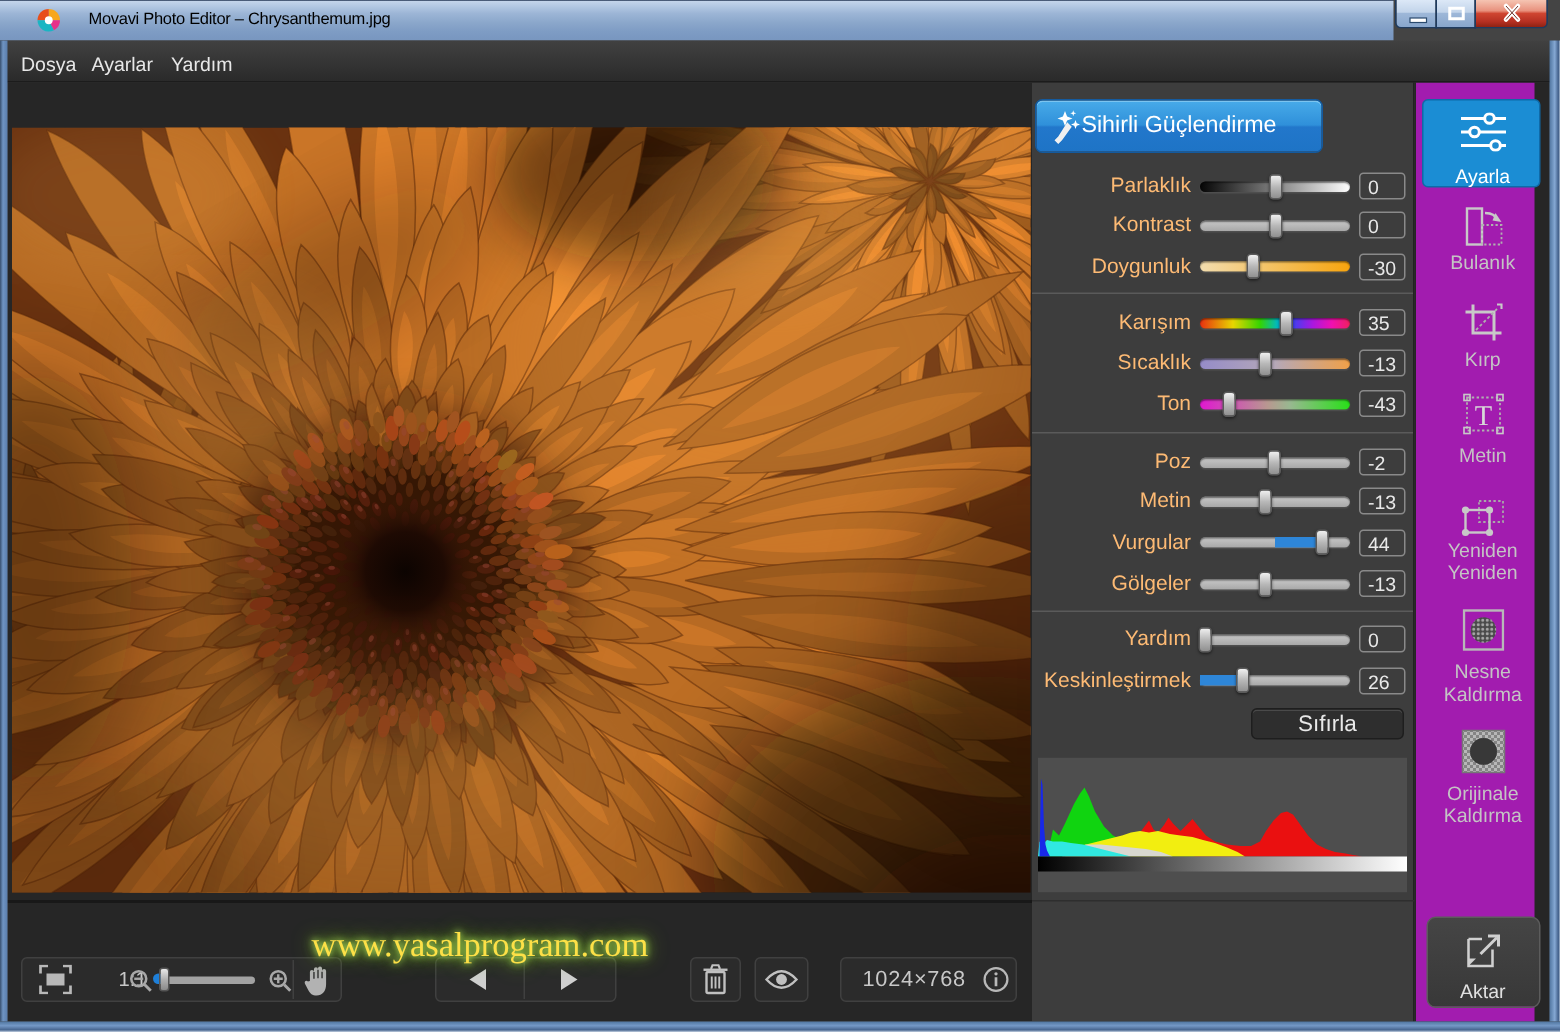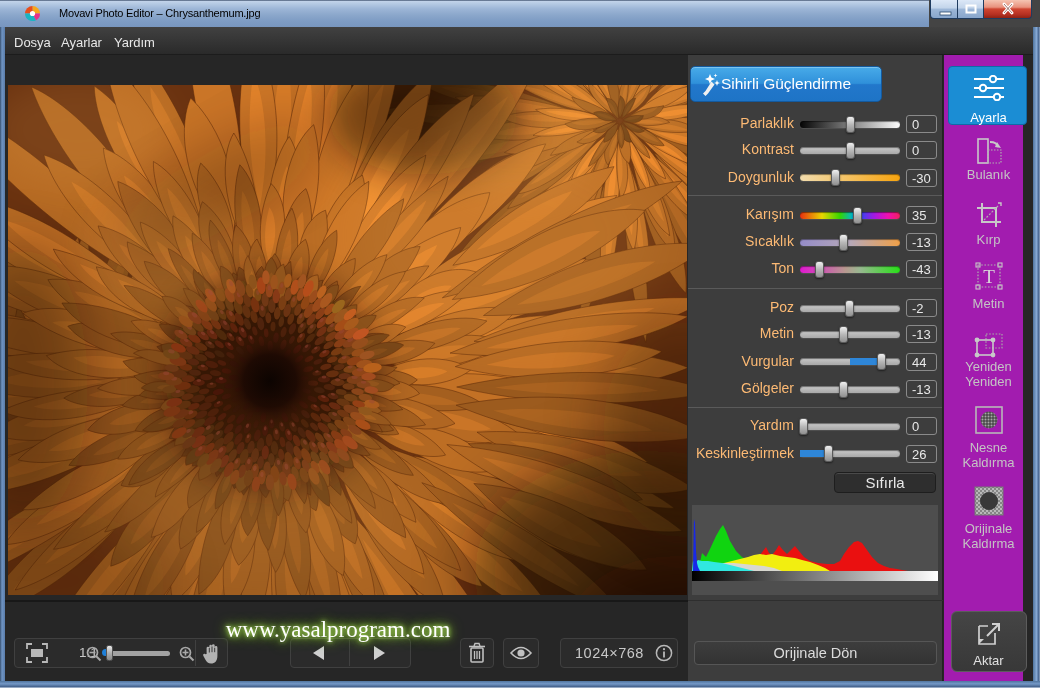--- a/index.html
+++ b/index.html
@@ -59,22 +59,22 @@
 
 .aybox { position:absolute; left:4px; top:11px; width:79px; height:59px; border-radius:4px;
   background:#1b8dd4; border:1px solid #0f6aa8; }
 .akbox { position:absolute; left:7px; top:556px; width:76px; height:61px; border-radius:6px;
   background:linear-gradient(#454545,#383838); border:1px solid #5c5c5c; }
 .sbico { position:absolute; left:0; width:89px; text-align:center; }
 .sblab { position:absolute; left:0; width:89px; text-align:center; font-size:13px; color:#c4c4c4; }
 
 .tbtn { position:absolute; top:583px; height:30px; background:#2b2b2b; border:1px solid #404040; border-radius:4px; }
 #resbox span { color:#c8c8c8; font-size:14.5px; position:absolute; left:14px; top:6px; letter-spacing:0.5px; }
-#watermark { position:absolute; left:113px; top:562px; width:440px; text-align:center;
-  font-family:"Liberation Serif",serif; font-size:23px; color:#ffffff;
+#watermark { position:absolute; left:95px; top:562px; width:440px; text-align:center;
+  font-family:"Liberation Serif",serif; font-size:23px; color:#fde047;
   text-shadow:0 0 4px #b8e868, 0 0 8px #96d832, 0 0 14px #7ac81c; }
 </style></head>
 <body>
   <div id="content">
     <div id="imgwrap"><svg xmlns="http://www.w3.org/2000/svg" width="679" height="510" viewBox="0 0 679 510">
 <defs>
 <radialGradient id="coreg" cx="50%" cy="50%" r="50%">
  <stop offset="0%" stop-color="#0c0401"></stop>
  <stop offset="55%" stop-color="#1e0a03"></stop>
  <stop offset="100%" stop-color="#38150600"></stop>
@@ -1428,21 +1428,20 @@
 <polygon points="0.0,66.0 1.0,56.0 3.0,58.0 6.0,55.0 10.0,56.0 16.0,56.0 22.0,57.0 30.0,58.0 38.0,60.0 46.0,62.0 54.0,64.0 62.0,66.0" fill="#30e8e0"></polygon>
 <polygon points="1.0,66.0 2.0,14.0 3.0,18.0 4.0,46.0 5.0,58.0 6.0,62.0 8.0,66.0" fill="#1828e8"></polygon>
 <rect x="0" y="66" width="246" height="10" fill="url(#gb)"></rect>
 <defs>
           <linearGradient id="gb" x1="0" y1="0" x2="1" y2="0">
 <stop offset="0" stop-color="#000"></stop>
             <stop offset="1" stop-color="#fff"></stop>
           </linearGradient>
         </defs>
 </svg>
-      <div id="orij">Orijinale Dön</div>
     </div>
 
     <div id="sidebar">
 <div class="aybox"></div>
 <div class="sbico" style="top:20px"><svg width="34" height="26" viewBox="0 0 34 26">
           <g stroke="#fff" stroke-width="2" fill="none">
 <line x1="2" y1="4" x2="32" y2="4"></line>
             <line x1="2" y1="13" x2="32" y2="13"></line>
             <line x1="2" y1="22" x2="32" y2="22"></line>
 <circle cx="21" cy="4" r="3.2" fill="#1e8bd0"></circle>

